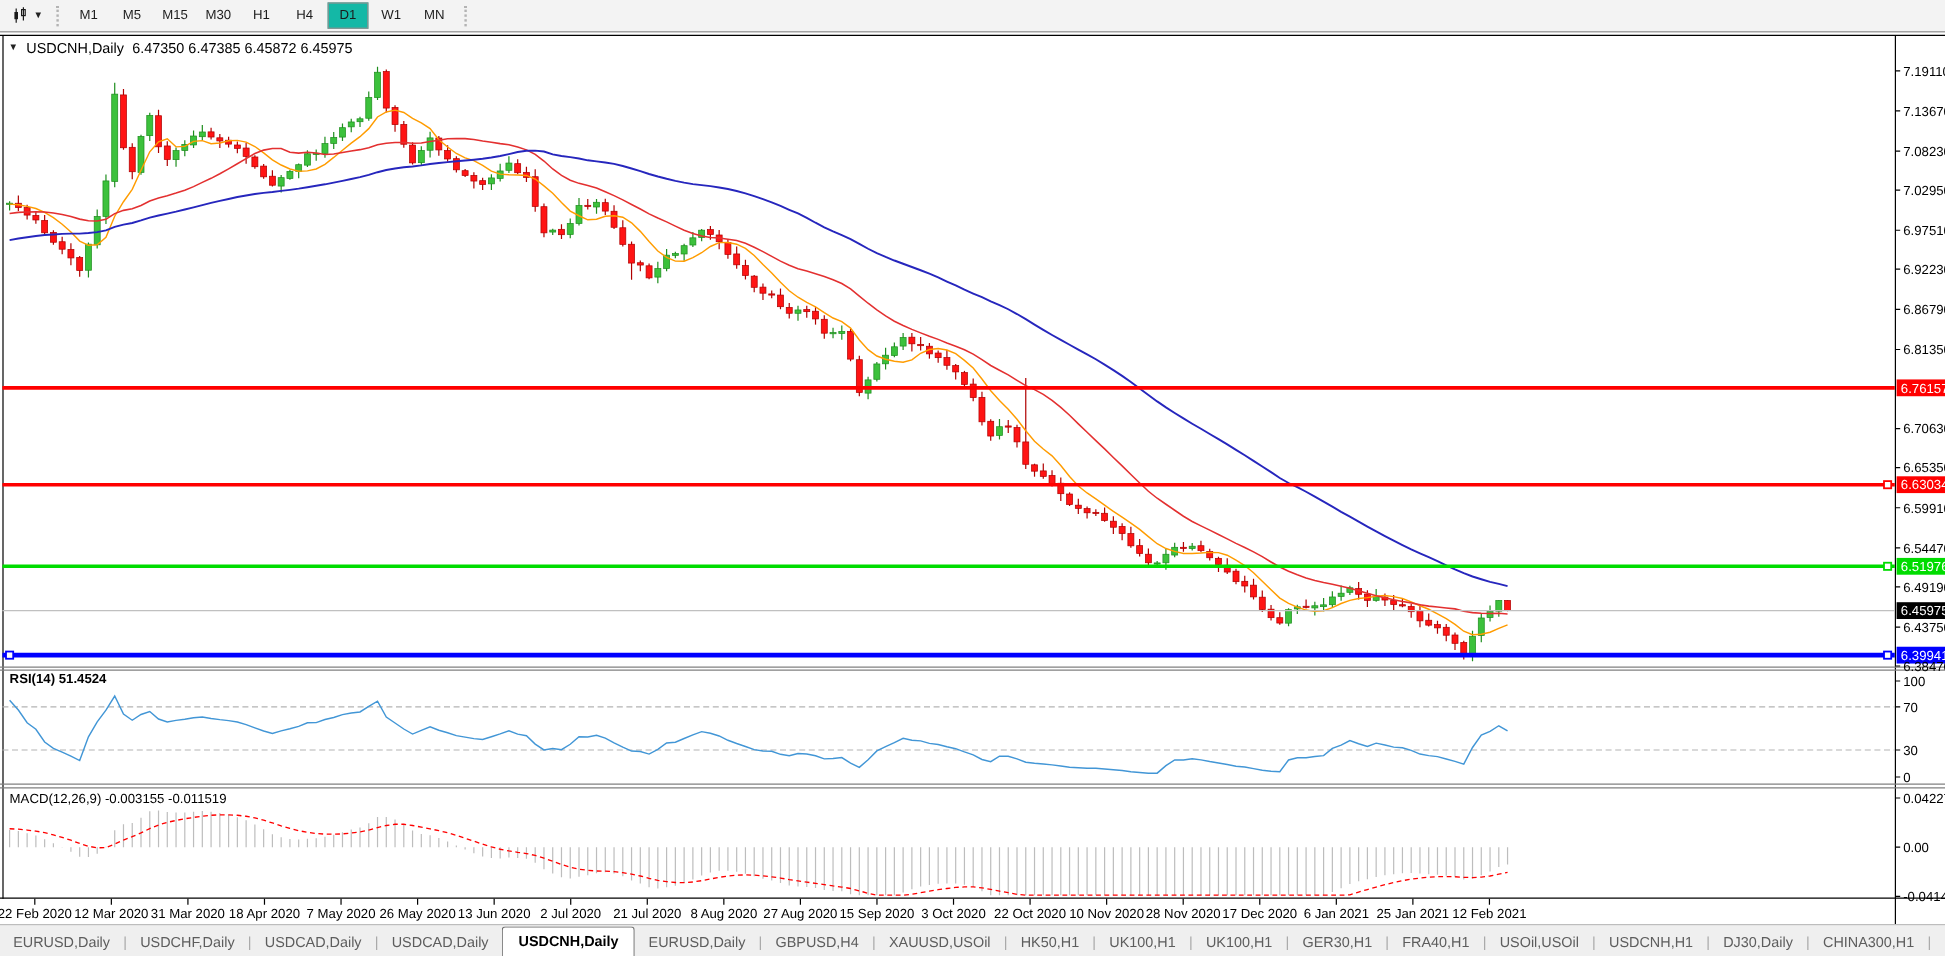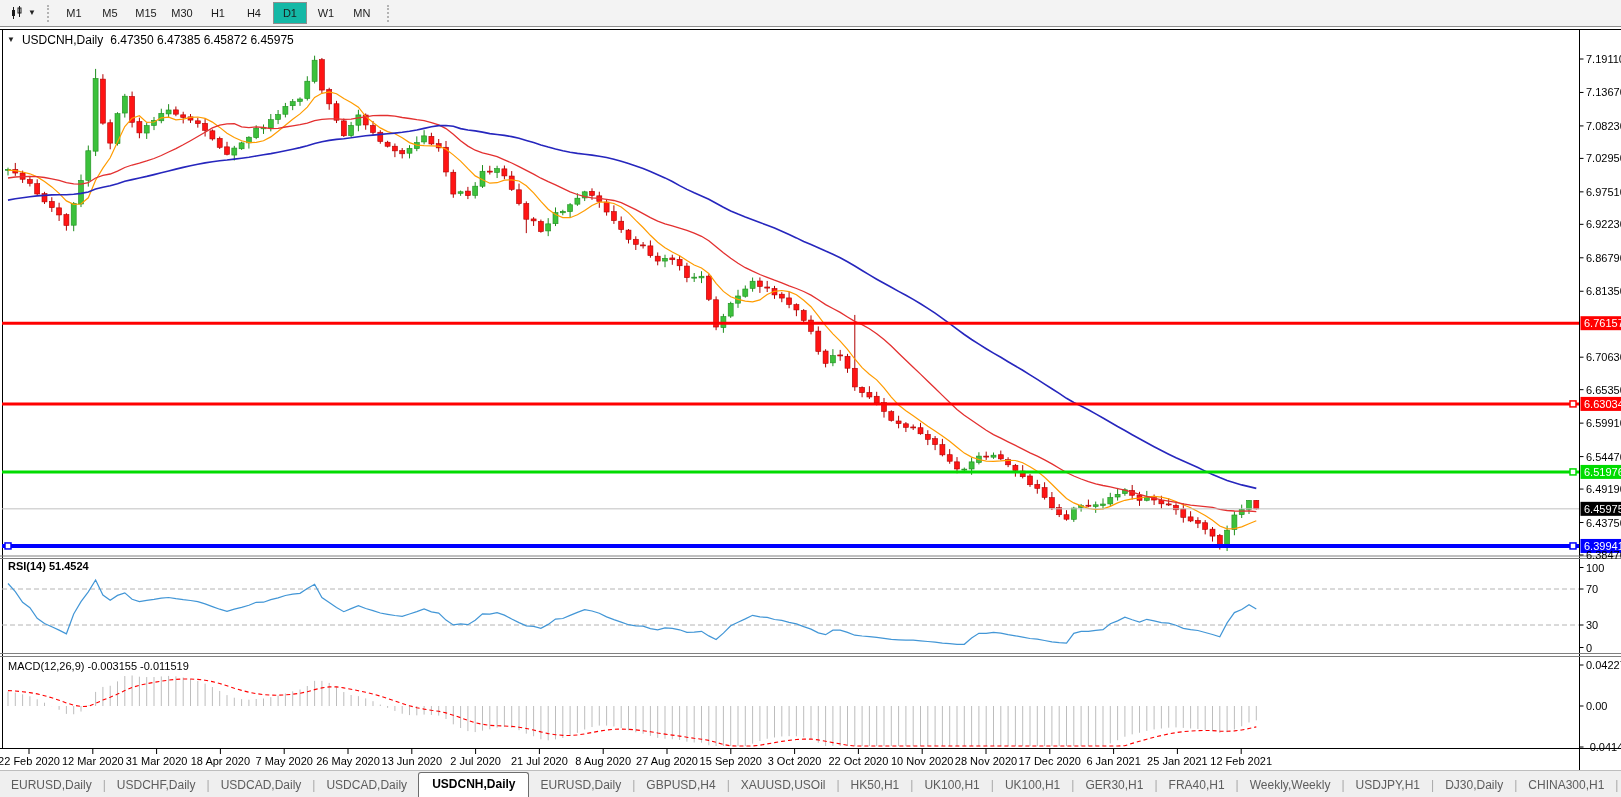--- a/index.html
+++ b/index.html
@@ -761,21 +761,21 @@
     <div class="tab">HK50,H1</div>
     <span class="tab-sep">|</span>
     <div class="tab">UK100,H1</div>
     <span class="tab-sep">|</span>
     <div class="tab">UK100,H1</div>
     <span class="tab-sep">|</span>
     <div class="tab">GER30,H1</div>
     <span class="tab-sep">|</span>
     <div class="tab">FRA40,H1</div>
     <span class="tab-sep">|</span>
-    <div class="tab">Weekly,Weekly</div>
-    <span class="tab-sep">|</span>
-    <div class="tab">USDJPY,H1</div>
+    <div class="tab">USOil,USOil</div>
+    <span class="tab-sep">|</span>
+    <div class="tab">USDCNH,H1</div>
     <span class="tab-sep">|</span>
     <div class="tab">DJ30,Daily</div>
     <span class="tab-sep">|</span>
     <div class="tab">CHINA300,H1</div>
     <span class="tab-sep">|</span>
 </div>
 
 </body></html>

